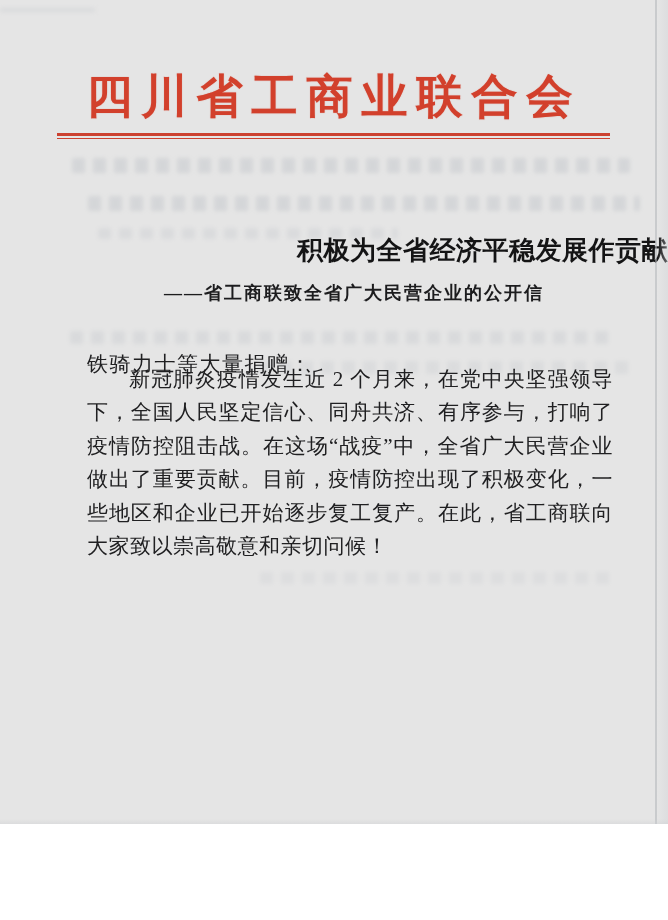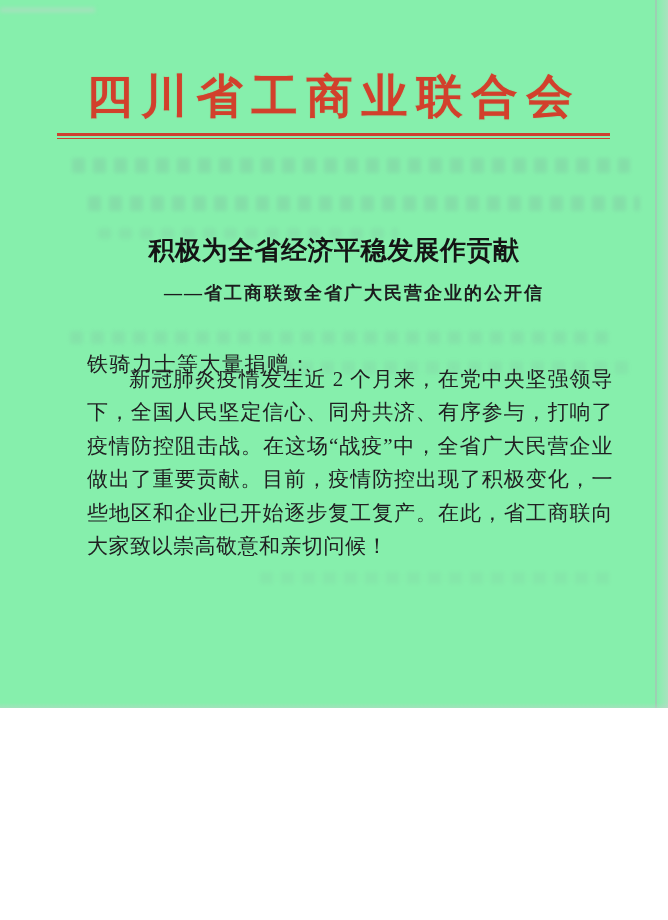--- a/index.html
+++ b/index.html
@@ -1,21 +1,21 @@
 <!DOCTYPE html>
 <html><head>
 <meta charset="utf-8">
 <style>
   html, body { margin: 0; padding: 0; background: #ffffff; }
   .page {
     position: relative;
     width: 668px;
-    height: 708px;
+    height: 824px;
     margin: 0 auto;
-    background: #86efac;
+    background: #e5e5e5;
     overflow: hidden;
     font-family: "Liberation Serif", "DejaVu Serif", serif;
     color: #232324;
   }
 
   
   .org-name {
     position: absolute;
     top: 66px;
     left: 0;
@@ -46,21 +46,21 @@
         #cc4130 3px, #cc4130 6px);
   }
 
   
   .title {
     position: absolute;
     top: 233px;
     left: 0;
     width: 100%;
     margin: 0;
-    text-align: center;
+    text-align: right;
     font-size: 26px;
     font-weight: 700;
     letter-spacing: 0.5px;
     color: #141415;
     white-space: nowrap;
   }
   .subtitle {
     position: absolute;
     top: 281px;
     left: 20px;              

